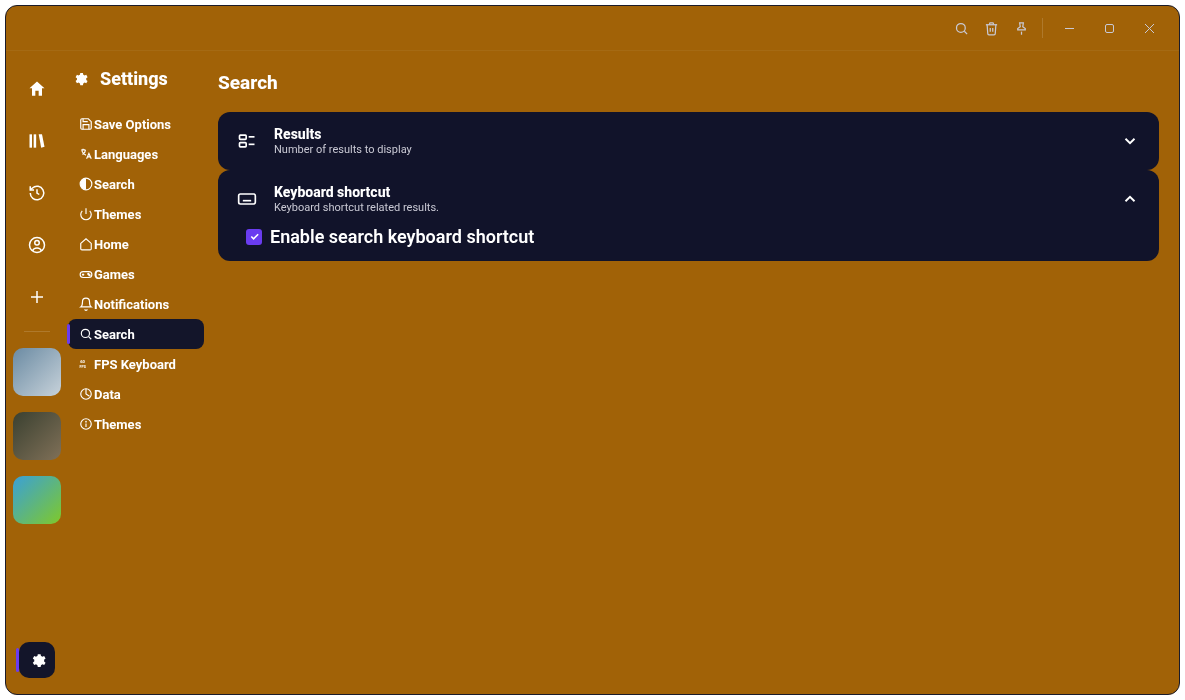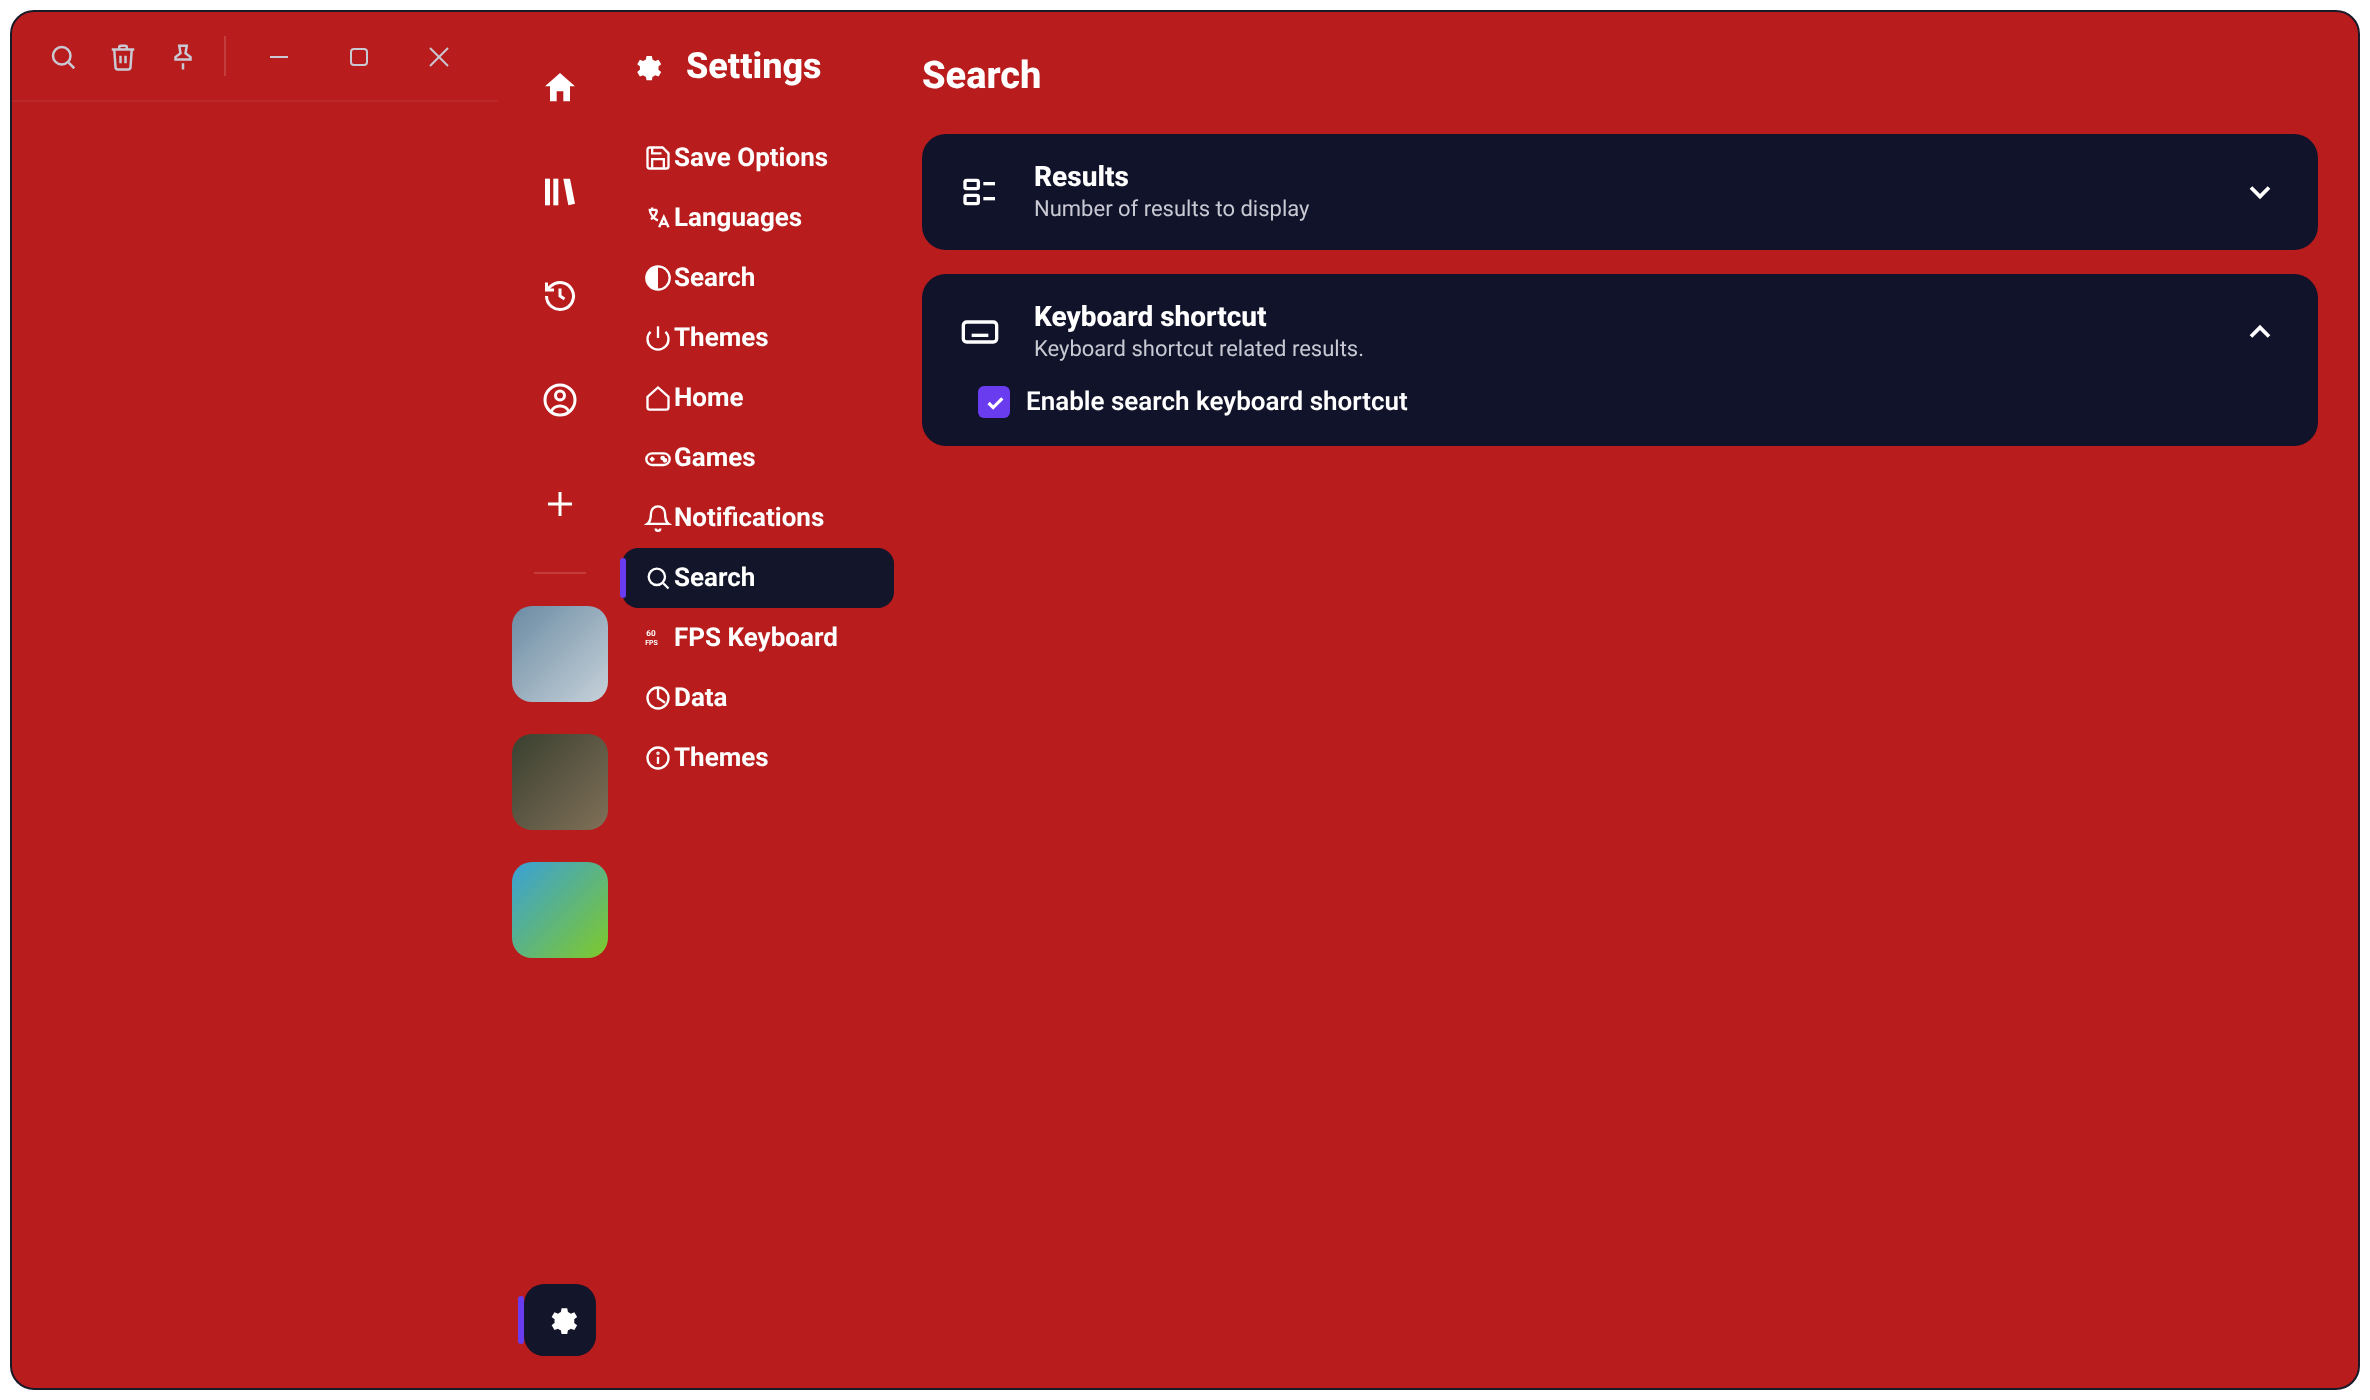--- a/index.html
+++ b/index.html
@@ -7,25 +7,25 @@
   font-family: -apple-system, BlinkMacSystemFont, "Segoe UI", Roboto, sans-serif;
   background: #fff;
   width: 1185px;
   height: 700px;
   overflow: hidden;
 }
 .window {
   position: absolute;
   top: 5px; left: 5px;
   width: 1175px; height: 690px;
-  background: #b91c1c;
+  background: #a16207;
   border-radius: 12px;
   border: 1px solid #1a1b2a;
   display: flex;
-  flex-direction: row;
+  flex-direction: column;
   color: #fff;
 }
 .titlebar {
   height: 45px;
   display: flex;
   justify-content: flex-end;
   align-items: center;
   padding: 0 10px;
   border-bottom: 1px solid rgba(255,255,255,0.05);
 }
@@ -139,21 +139,21 @@
 }
 .page-title {
   font-size: 19px;
   font-weight: 800;
   margin-bottom: 18px;
 }
 .card {
   background: #11132a;
   border-radius: 12px;
   padding: 14px 18px;
-  margin-bottom: 12px;
+  margin-bottom: 0;
 }
 .card-head {
   display: flex;
   align-items: flex-start;
   gap: 16px;
 }
 .card-icon {
   width: 22px; height: 22px;
   display: flex; align-items: center; justify-content: center;
   color: #fff;
@@ -164,21 +164,21 @@
 .card-sub { font-size: 11px; color: #c9c9d4; margin-top: 1px; }
 .chev {
   width: 22px; height: 22px;
   display: flex; align-items: center; justify-content: center;
   color: #fff;
   align-self: center;
 }
 .card-body { margin-top: 12px; }
 .checkbox-row {
   display: flex; align-items: center; gap: 8px;
-  font-size: 13px; font-weight: 600; padding-left: 10px;
+  font-size: 18px; font-weight: 600; padding-left: 10px;
 }
 .checkbox {
   width: 16px; height: 16px;
   border-radius: 3px;
   background: #6a3cf0;
   display: flex; align-items: center; justify-content: center;
 }
 svg { display: block; }
 </style>
 </head>

